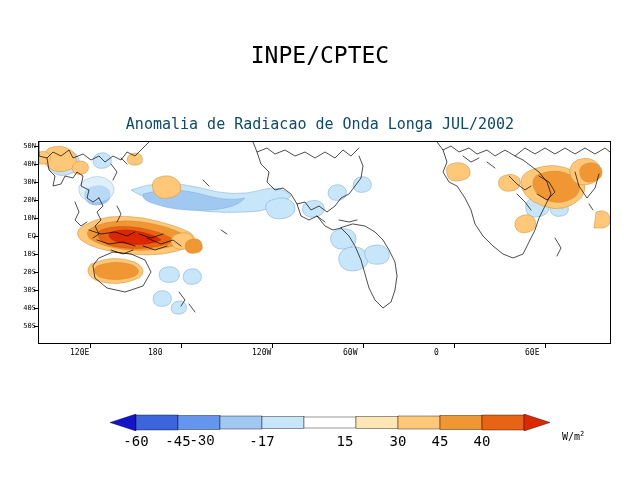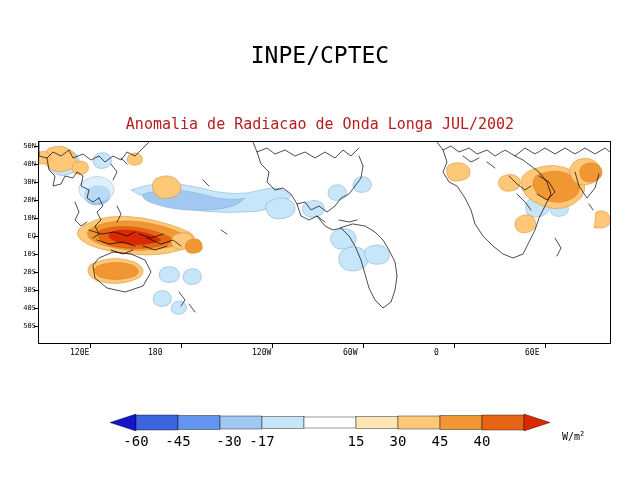--- a/index.html
+++ b/index.html
@@ -9,21 +9,21 @@
     overflow:hidden;position:relative;
   }
   #title{
     position:absolute;left:0;top:42px;width:640px;text-align:center;
     font-family:"DejaVu Sans Mono", monospace;
     font-size:23px;color:#000;letter-spacing:0px;
   }
   #subtitle{
     position:absolute;left:0;top:115px;width:640px;text-align:center;
     font-family:"DejaVu Sans Mono", monospace;
-    font-size:15px;color:#b91c1c;
+    font-size:15px;color:#0c4a6e;
   }
   
   #mapbox{
     position:absolute;left:38px;top:141px;width:573px;height:203px;
     border:1px solid #000;background:#ffffff;box-sizing:border-box;
     overflow:hidden;
   }
   #mapsvg{position:absolute;left:0;top:0;}
   
   .ylab{
@@ -213,21 +213,21 @@
     <rect x="194" y="3" width="52" height="11" fill="#ffffff" stroke="#000" stroke-width="0.4"></rect>
     <rect x="246" y="2.5" width="42" height="12" fill="#ffe6b4" stroke="#000" stroke-width="0.4"></rect>
     <rect x="288" y="2" width="42" height="13" fill="#ffc878" stroke="#000" stroke-width="0.4"></rect>
     <rect x="330" y="1.5" width="42" height="14" fill="#f09632" stroke="#000" stroke-width="0.4"></rect>
     <rect x="372" y="1" width="42" height="15" fill="#e66414" stroke="#000" stroke-width="0.4"></rect>
 
     <polygon points="414,0 414,17 440,8.5" fill="#dc2800" stroke="#000" stroke-width="0.4"></polygon>
   </svg>
   <div class="cblab" style="left:11px;">-60</div>
   <div class="cblab" style="left:53px;">-45</div>
-  <div class="cblab" style="left:104px;">-30</div>
+  <div class="cblab" style="left:77px;font-family:Liberation Mono, monospace;">-30</div>
   <div class="cblab" style="left:137px;">-17</div>
-  <div class="cblab" style="left:231px;">15</div>
+  <div class="cblab" style="left:220px;">15</div>
   <div class="cblab" style="left:273px;">30</div>
   <div class="cblab" style="left:315px;">45</div>
   <div class="cblab" style="left:357px;">40</div>
 </div>
 
 <div id="units"><span>W/m</span><sup>2</sup></div>
 
 </body></html>

